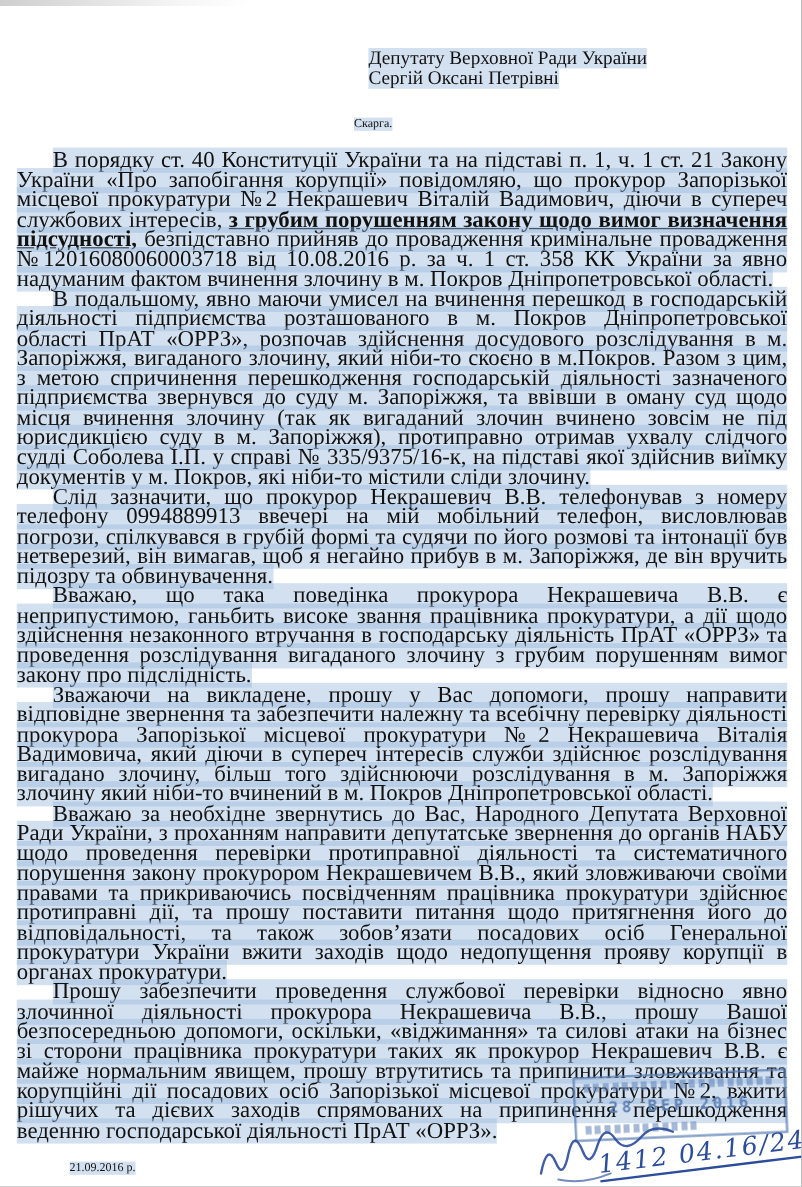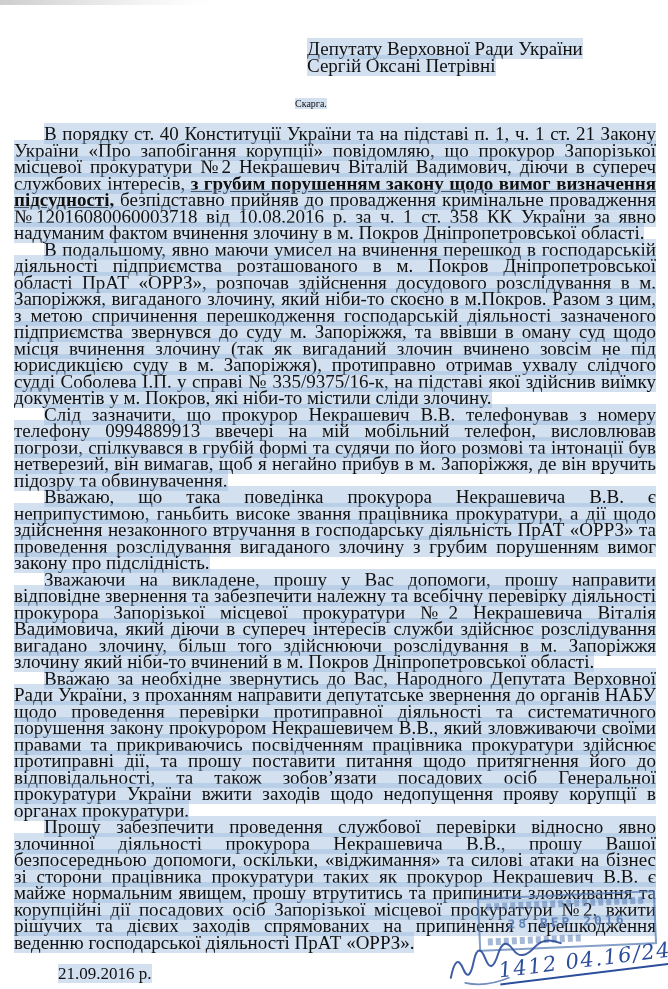--- a/index.html
+++ b/index.html
@@ -18,21 +18,21 @@
     font-family:"Liberation Serif", serif;
     color:#111;
   }
   .scan-artifact-top{
     position:absolute;top:0;left:0;width:210px;height:5px;
     background:linear-gradient(90deg, rgba(60,60,60,0.25), rgba(60,60,60,0.05) 70%, transparent);
     pointer-events:none;
   }
   .addressee{
     margin:40px 12px 0 295px;
-    font-size:19px;
+    font-size:16px;
     line-height:17px;
     padding-left:12px;
   }
   .doc-title{
     margin:21px 12px 0 295px;
     font-size:10px;
     line-height:17px;
   }
   .body{
     margin:14px 12px 0 14px;
@@ -48,21 +48,21 @@
     background:color-mix(in srgb, var(--highlight) 55%, transparent);
     background:rgba(150,180,220,0.42);
     box-decoration-break:clone;
   }
   .emph{
     font-weight:bold;
     text-decoration:underline;
   }
   .date-line{
     margin:14px 12px 0 58px;
-    font-size:17px;
+    font-size:10px;
     line-height:17px;
   }
   .signature{
     margin:30px 12px 0 14px;
     font-size:13.5px;
     line-height:17.5px;
   }
   
   .stamp{
     position:absolute;

